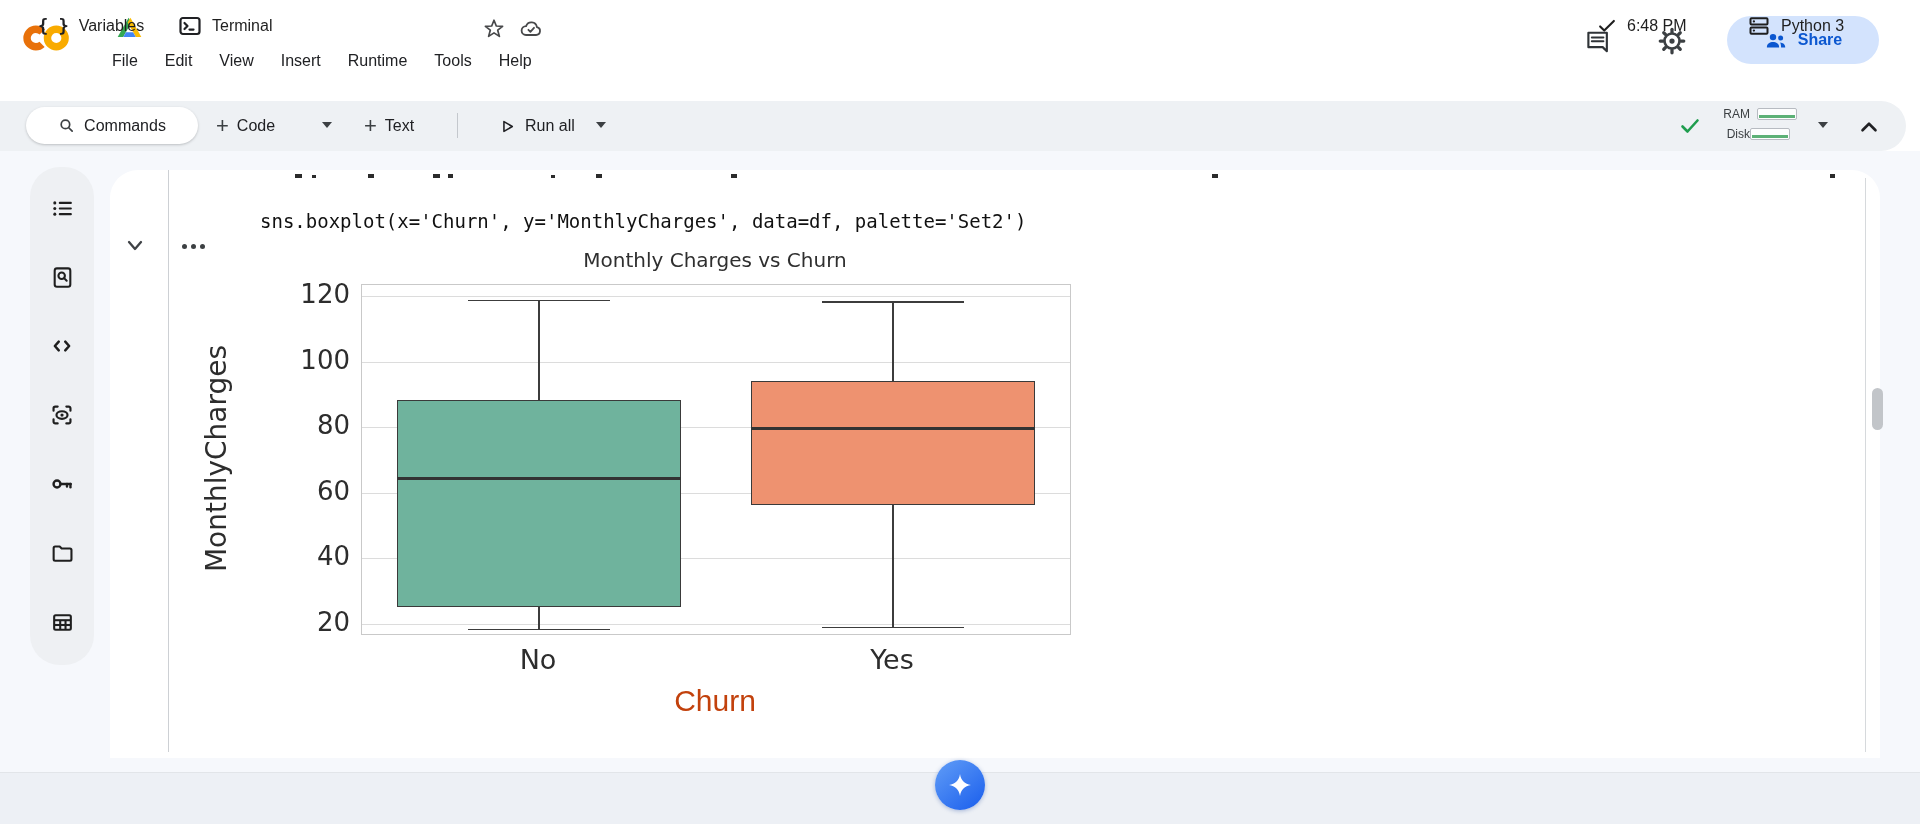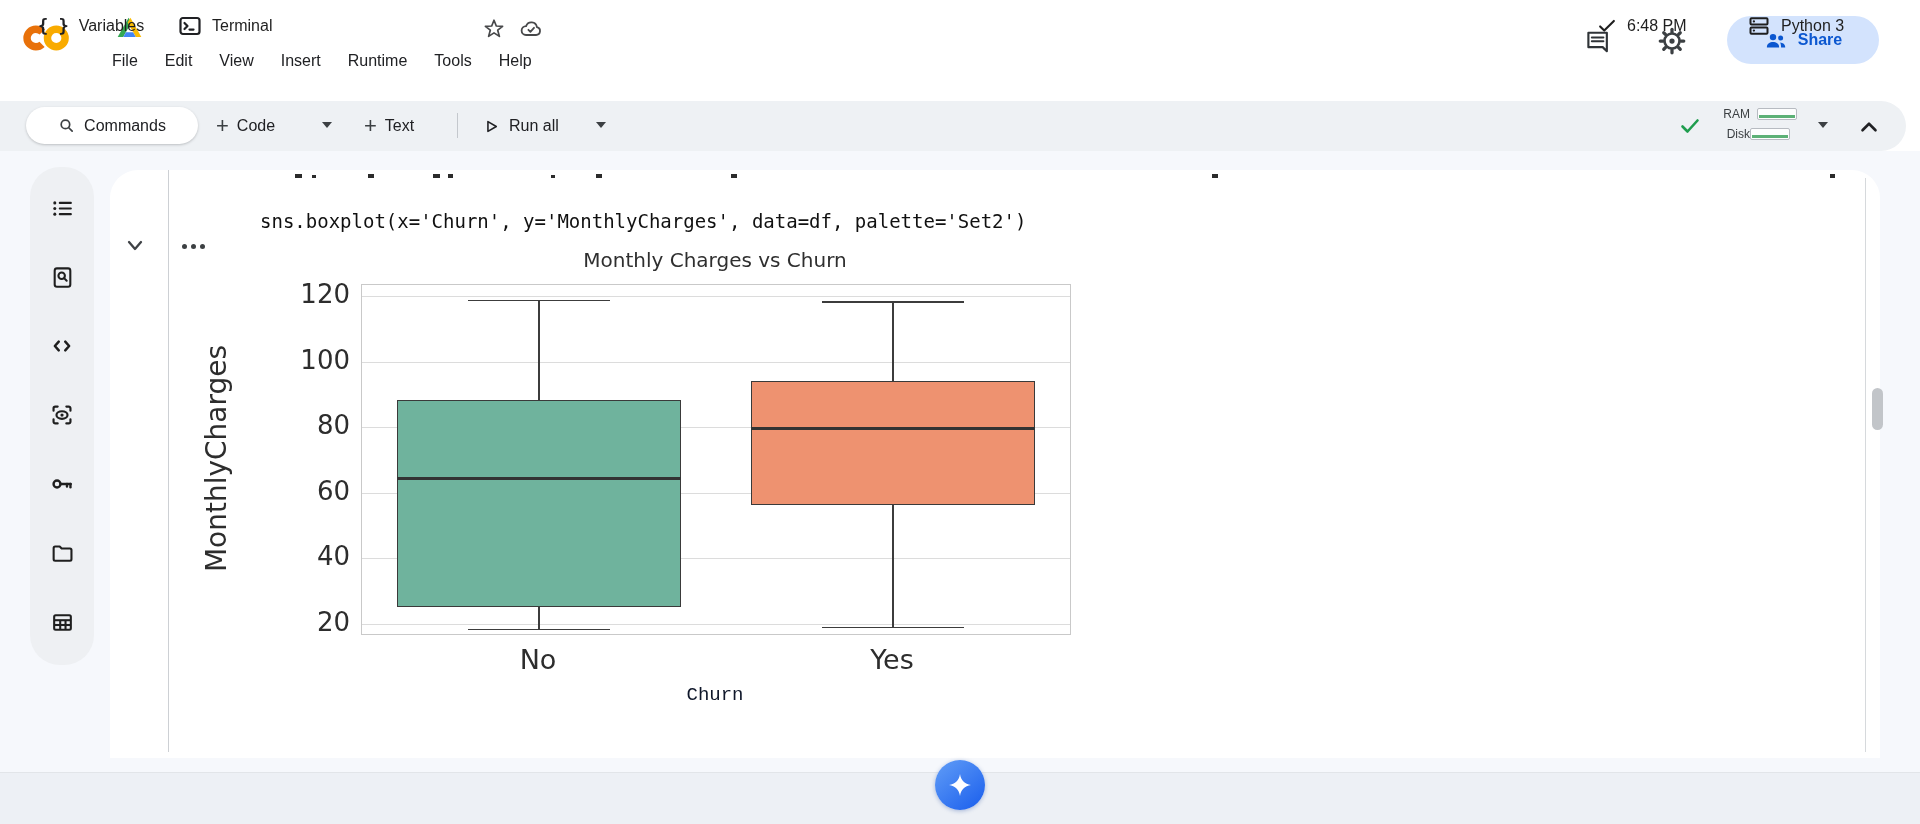--- a/index.html
+++ b/index.html
@@ -66,21 +66,21 @@
   .ytick-col{left:266px;top:0;width:84px;height:824px;}
   .ytick{position:absolute;right:0;font-family:"DejaVu Sans",sans-serif;
     font-size:26px;color:#2d2d2d;}
   .xtick-row{left:361px;top:644px;width:708px;height:34px;}
   .xtick{position:absolute;transform:translateX(-50%);font-family:"DejaVu Sans",sans-serif;
     font-size:27px;color:#2d2d2d;}
   .ylabel{left:200px;top:284px;width:349px;height:40px;transform-origin:0 0;
     transform:rotate(-90deg) translateX(-349px);text-align:center;
     font-family:"DejaVu Sans",sans-serif;font-size:28px;color:#2d2d2d;}
   .xlabel{left:361px;top:684px;width:708px;text-align:center;
-    font-family:Liberation Mono, monospace;font-size:19px;color:#0f172a;}
+    font-family:Liberation Sans, sans-serif;font-size:30px;color:#c2410c;}
 
   .scroll-thumb{left:1872px;top:388px;width:11px;height:42px;border-radius:6px;background:#c2c5c9;}
 
   
   .bottombar{left:0;top:772px;width:1920px;height:52px;background:#edf0f5;
     border-top:1px solid #e2e5e9;box-sizing:border-box;}
   .bb-item{position:absolute;top:0;height:52px;gap:10px;font-size:16px;color:#1f1f1f;}
   .braces{font-family:"DejaVu Sans Mono",monospace;font-weight:bold;font-size:17px;color:#202124;}
   .fab{left:935px;top:760px;width:50px;height:50px;border-radius:50%;
     background:linear-gradient(140deg,#5a97f6 10%,#2467ee 85%);
@@ -181,21 +181,21 @@
   <span>Code</span>
 </div>
 <div class="abs" style="left:322px;top:122px;">
     <div class="caret-down"></div>
   </div>
 <div class="abs flex tb-item" style="left:364px;top:109px;height:34px;">
   <span class="plus">+</span>
   <span>Text</span>
 </div>
 <div class="abs tb-divider"></div>
-<div class="abs flex tb-item" style="left:482px;top:109px;height:34px;">
+<div class="abs flex tb-item" style="left:498px;top:109px;height:34px;">
   <span style="display:flex;">
     <svg width="19" height="19" viewBox="0 0 24 24" fill="none" stroke="#202124" stroke-width="2" stroke-linejoin="round">
       <path d="M7.5 5.8 18 12 7.5 18.2Z"></path>
     </svg>
   </span>
   <span>Run all</span>
 </div>
 <div class="abs" style="left:596px;top:122px;">
     <div class="caret-down"></div>
   </div>

